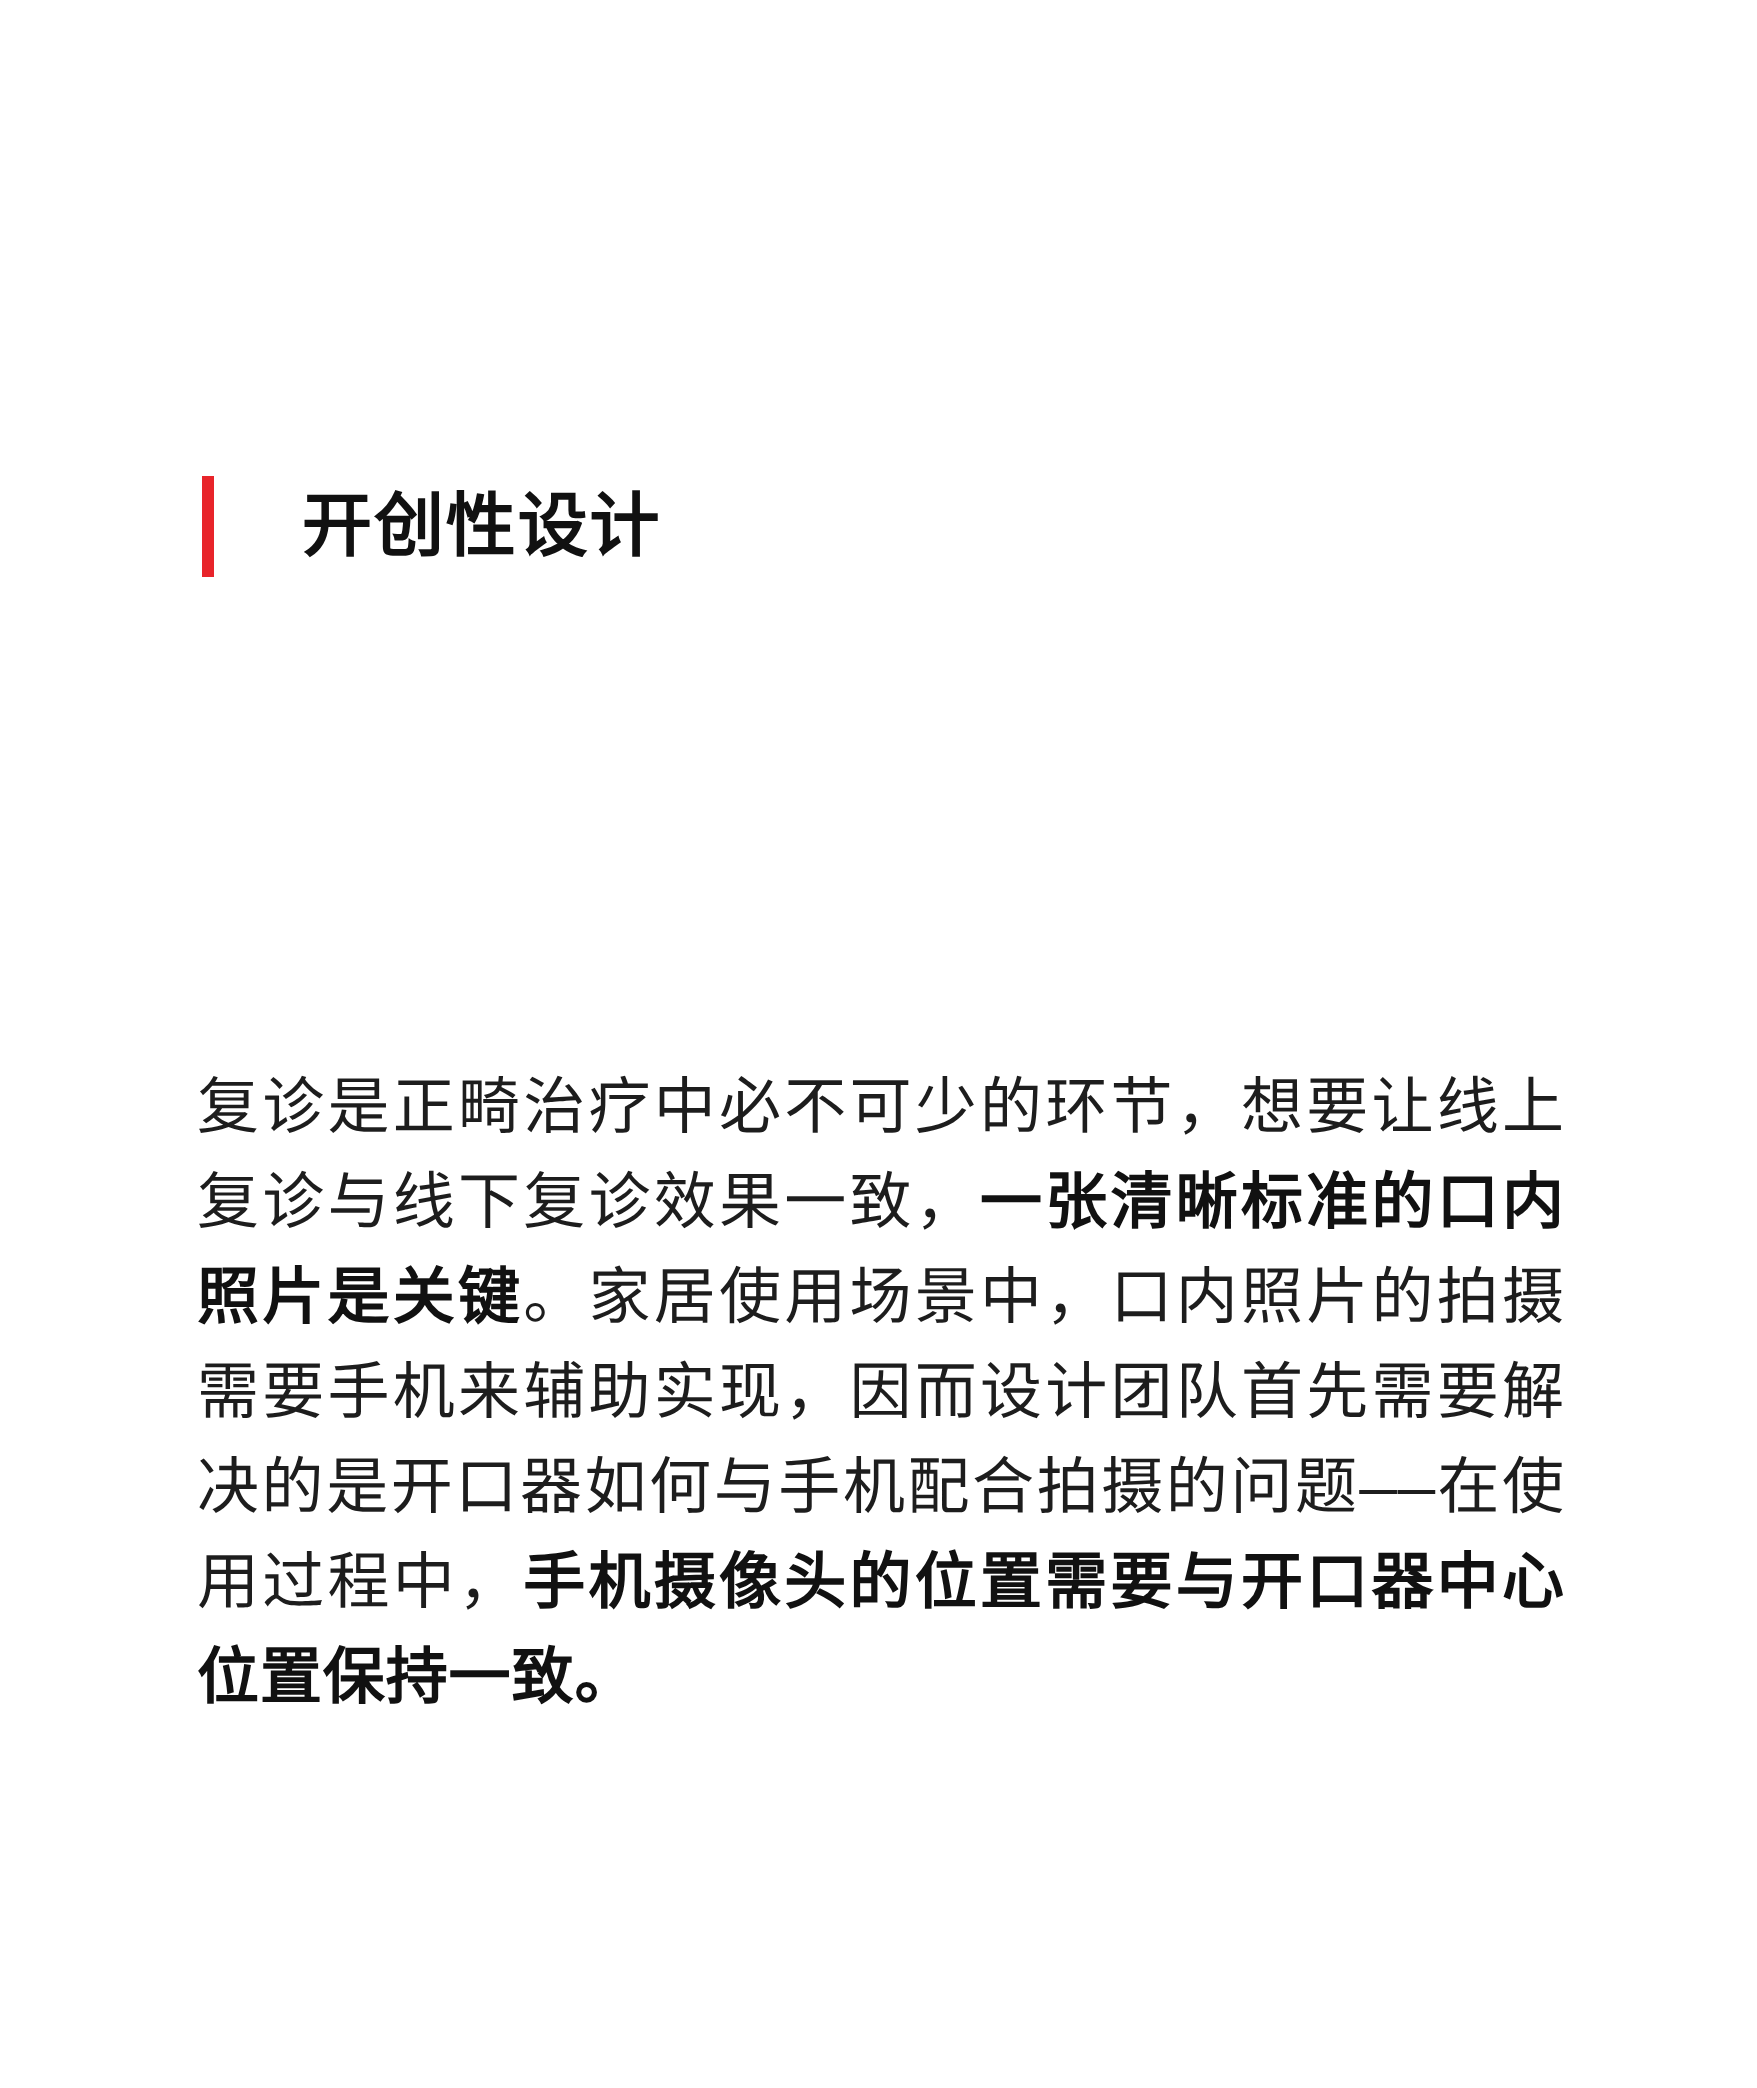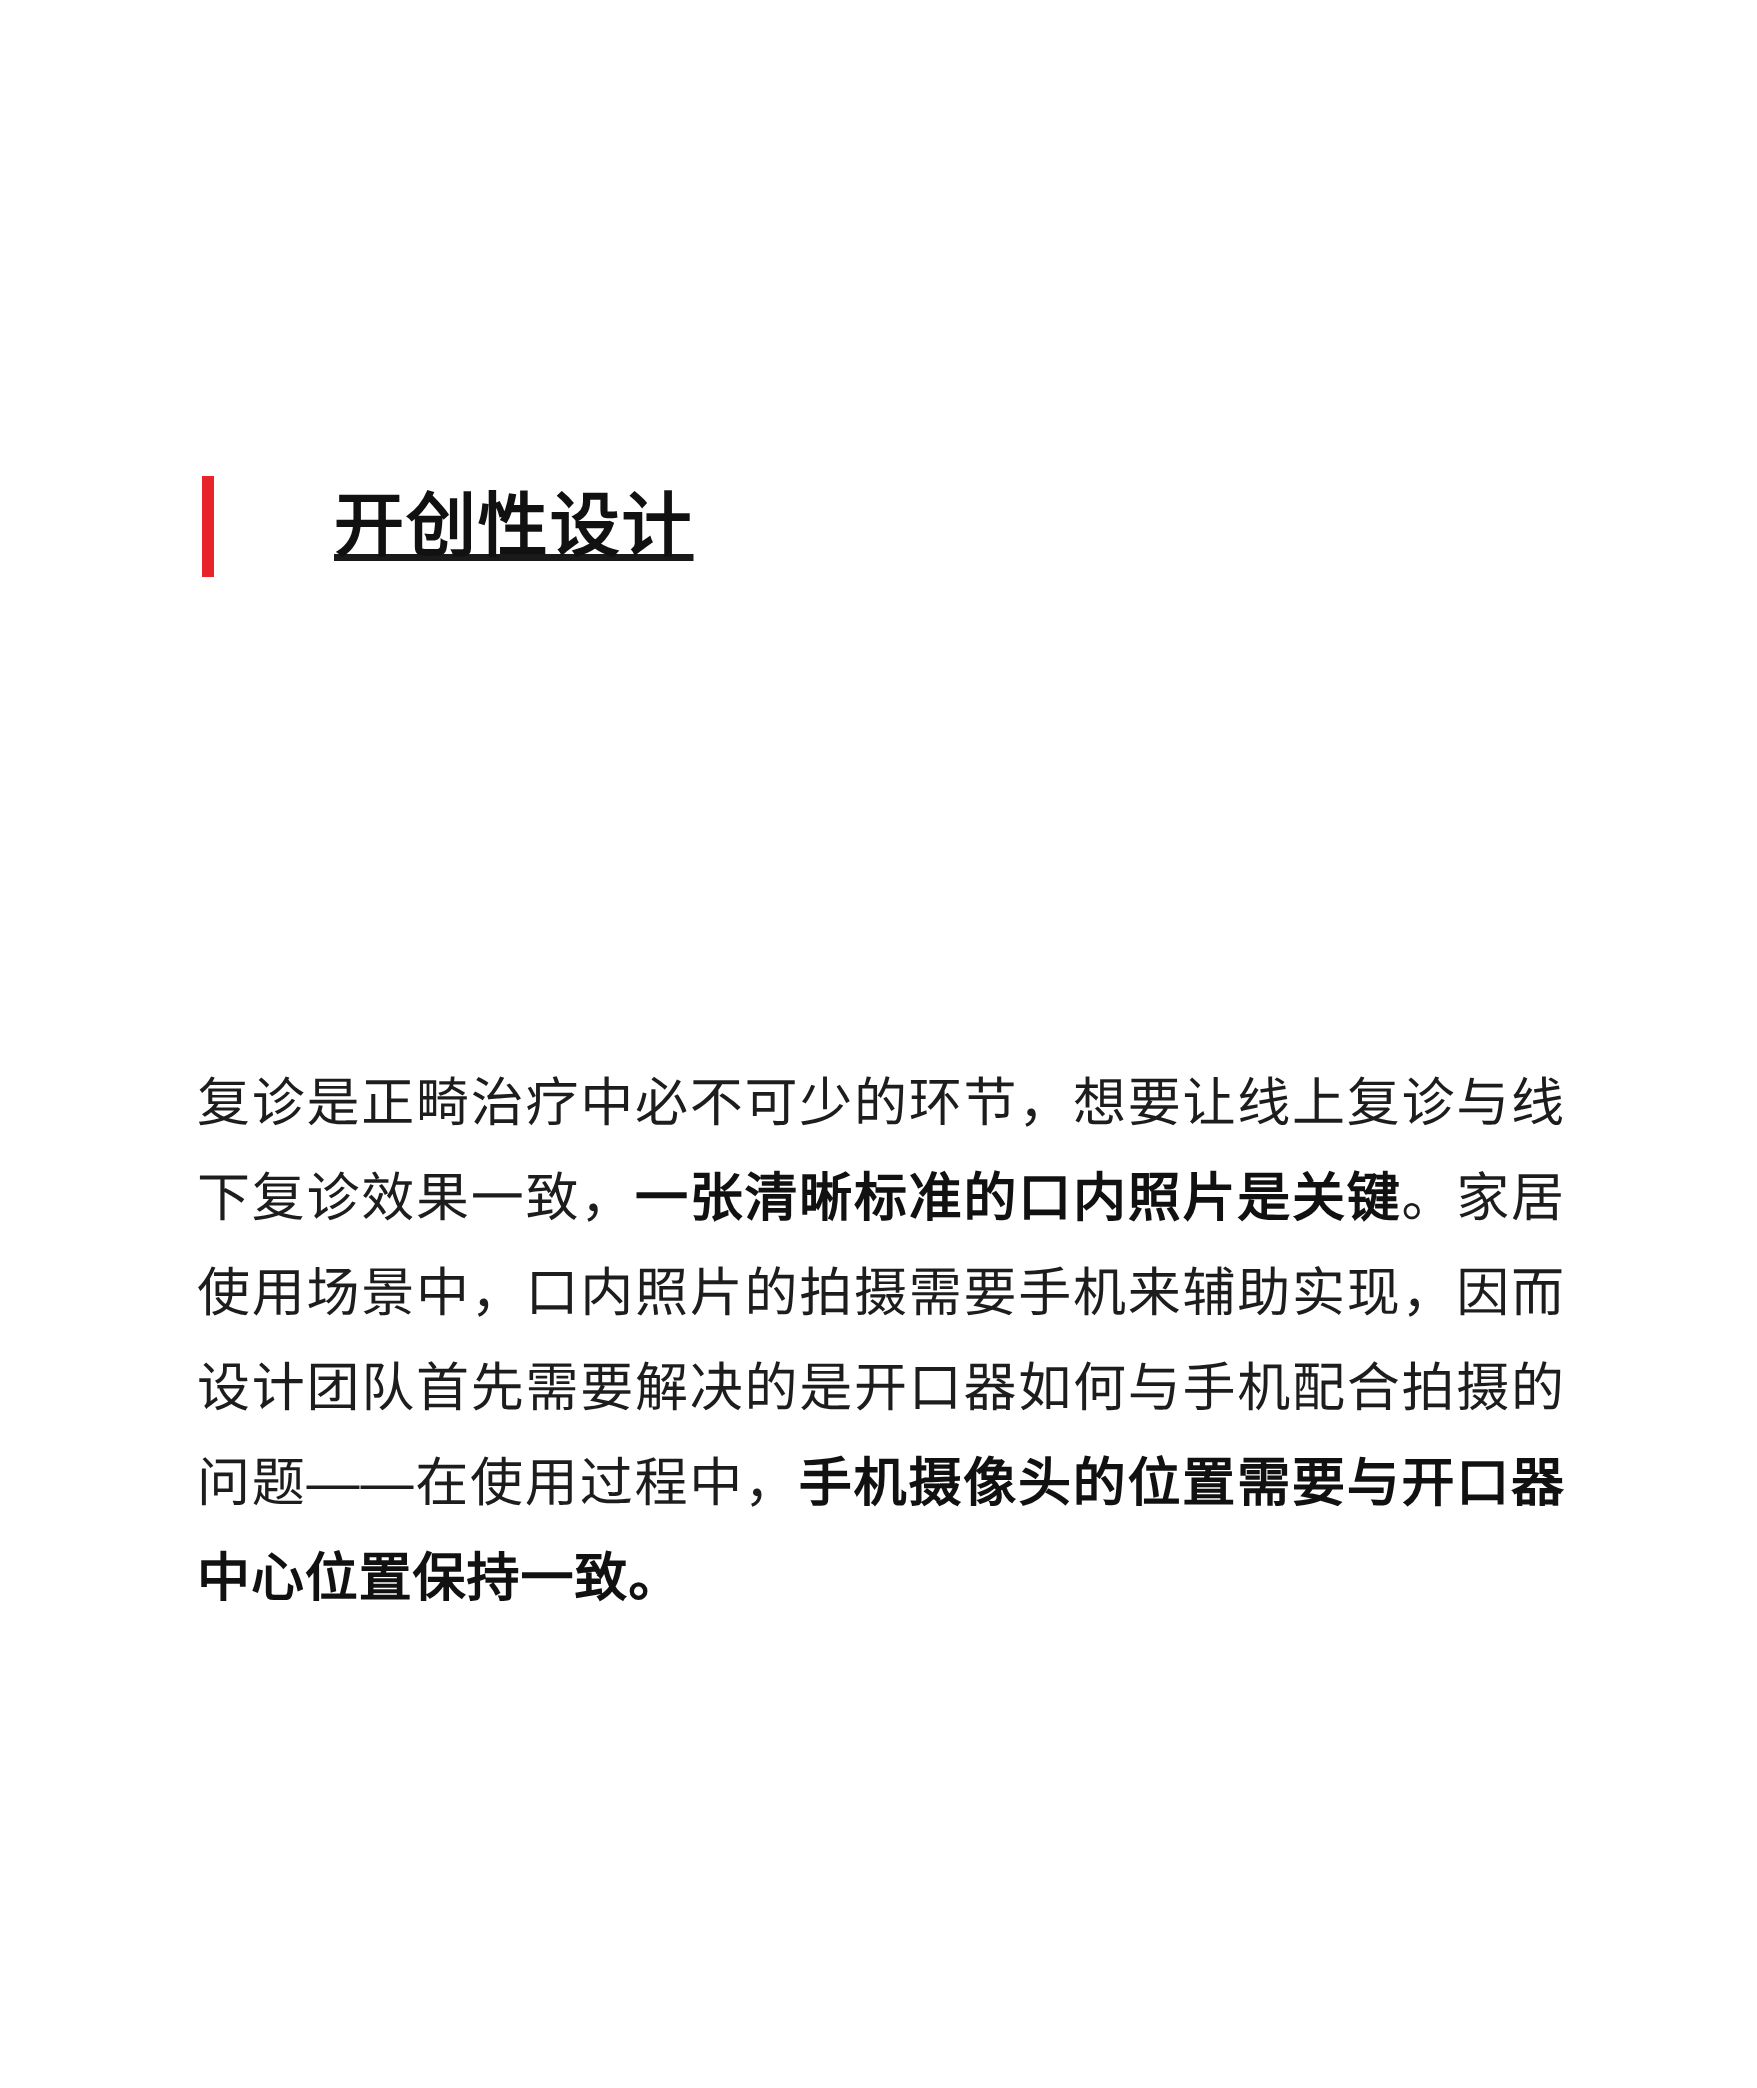--- a/index.html
+++ b/index.html
@@ -29,50 +29,50 @@
     display: flex;
     align-items: stretch;
   }
   .heading-rule {
     width: 12px;
     background: #e8242a;
     flex: 0 0 12px;
     border-radius: 0;
   }
   .heading-text {
-    margin-left: 120px;
+    margin-left: 88px;
     display: flex;
     flex-direction: column;
     justify-content: center;
-    text-decoration: underline;
   }
   .heading-line {
     font-size: 70px;
     line-height: 101px;
     font-weight: 700;
     letter-spacing: 1.9px;
     color: #111111;
     white-space: nowrap;
   }
 
   
   .body-block {
     position: absolute;
     left: 197px;
     top: 1002px;
     width: 1368px;
   }
   .body-paragraph {
-    font-size: 53px;
+    font-size: 62px;
     line-height: 95px;
     color: #1d1d1d;
     letter-spacing: 0.9px;
     text-align: justify;
     text-justify: inter-character;
     font-weight: 400;
+    font-family: Liberation Mono, monospace;
   }
   .body-paragraph b {
     font-weight: 700;
     color: #111111;
   }
 </style>
 </head>
 <body>
 
 <div class="page">

